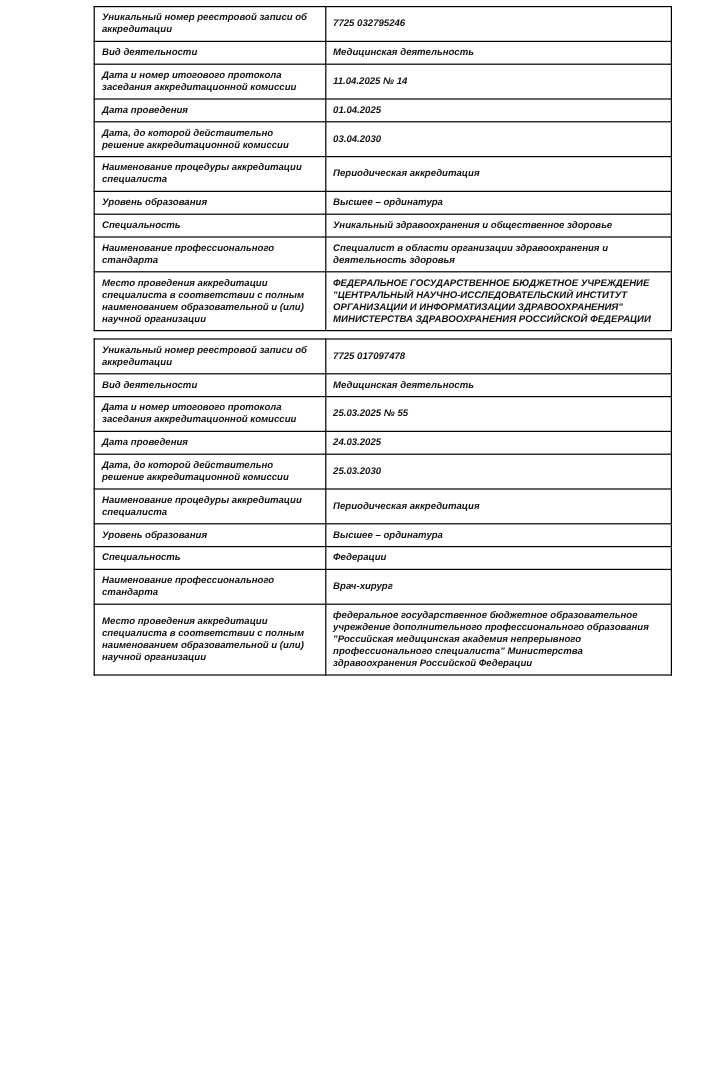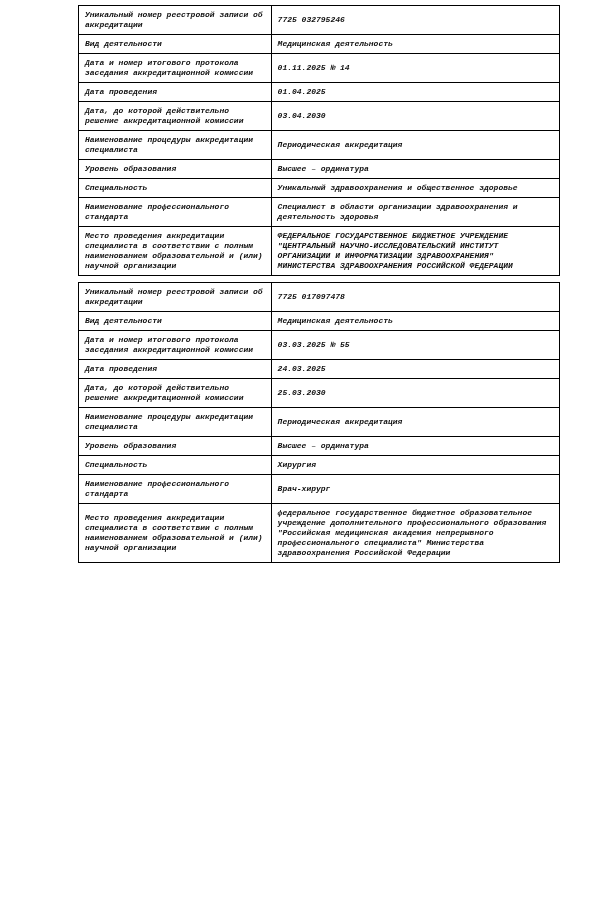--- a/index.html
+++ b/index.html
@@ -12,21 +12,20 @@
     height: 900px;
     position: relative;
     font-family: "Liberation Sans", sans-serif;
     overflow: hidden;
   }
   .doc {
     position: absolute;
     left: 78px;
     top: 5px;
     width: 482px;
-    font-family: Liberation Mono, monospace;
   }
   table.record {
     width: 100%;
     border-collapse: collapse;
     table-layout: fixed;
   }
   table.record + table.record {
     margin-top: 6px;
   }
   td {
@@ -58,21 +57,21 @@
       <tr>
         <td class="label-cell">Уникальный номер реестровой записи об аккредитации</td>
         <td class="value-cell">7725 032795246</td>
       </tr>
       <tr>
         <td class="label-cell">Вид деятельности</td>
         <td class="value-cell">Медицинская деятельность</td>
       </tr>
       <tr>
         <td class="label-cell">Дата и номер итогового протокола заседания аккредитационной комиссии</td>
-        <td class="value-cell">01.11.2025 № 14</td>
+        <td class="value-cell">11.04.2025 № 14</td>
       </tr>
       <tr>
         <td class="label-cell">Дата проведения</td>
         <td class="value-cell">01.04.2025</td>
       </tr>
       <tr>
         <td class="label-cell">Дата, до которой действительно решение аккредитационной комиссии</td>
         <td class="value-cell">03.04.2030</td>
       </tr>
       <tr>
@@ -103,41 +102,41 @@
       <tr>
         <td class="label-cell">Уникальный номер реестровой записи об аккредитации</td>
         <td class="value-cell">7725 017097478</td>
       </tr>
       <tr>
         <td class="label-cell">Вид деятельности</td>
         <td class="value-cell">Медицинская деятельность</td>
       </tr>
       <tr>
         <td class="label-cell">Дата и номер итогового протокола заседания аккредитационной комиссии</td>
-        <td class="value-cell">03.03.2025 № 55</td>
+        <td class="value-cell">25.03.2025 № 55</td>
       </tr>
       <tr>
         <td class="label-cell">Дата проведения</td>
         <td class="value-cell">24.03.2025</td>
       </tr>
       <tr>
         <td class="label-cell">Дата, до которой действительно решение аккредитационной комиссии</td>
         <td class="value-cell">25.03.2030</td>
       </tr>
       <tr>
         <td class="label-cell">Наименование процедуры аккредитации специалиста</td>
         <td class="value-cell">Периодическая аккредитация</td>
       </tr>
       <tr>
         <td class="label-cell">Уровень образования</td>
         <td class="value-cell">Высшее – ординатура</td>
       </tr>
       <tr>
         <td class="label-cell">Специальность</td>
-        <td class="value-cell">Хирургия</td>
+        <td class="value-cell">Федерации</td>
       </tr>
       <tr>
         <td class="label-cell">Наименование профессионального стандарта</td>
         <td class="value-cell">Врач-хирург</td>
       </tr>
       <tr>
         <td class="label-cell">Место проведения аккредитации специалиста в соответствии с полным наименованием образовательной и (или) научной организации</td>
         <td class="value-cell">федеральное государственное бюджетное образовательное учреждение дополнительного профессионального образования "Российская медицинская академия непрерывного профессионального специалиста" Министерства здравоохранения Российской Федерации</td>
       </tr>
     </tbody>

